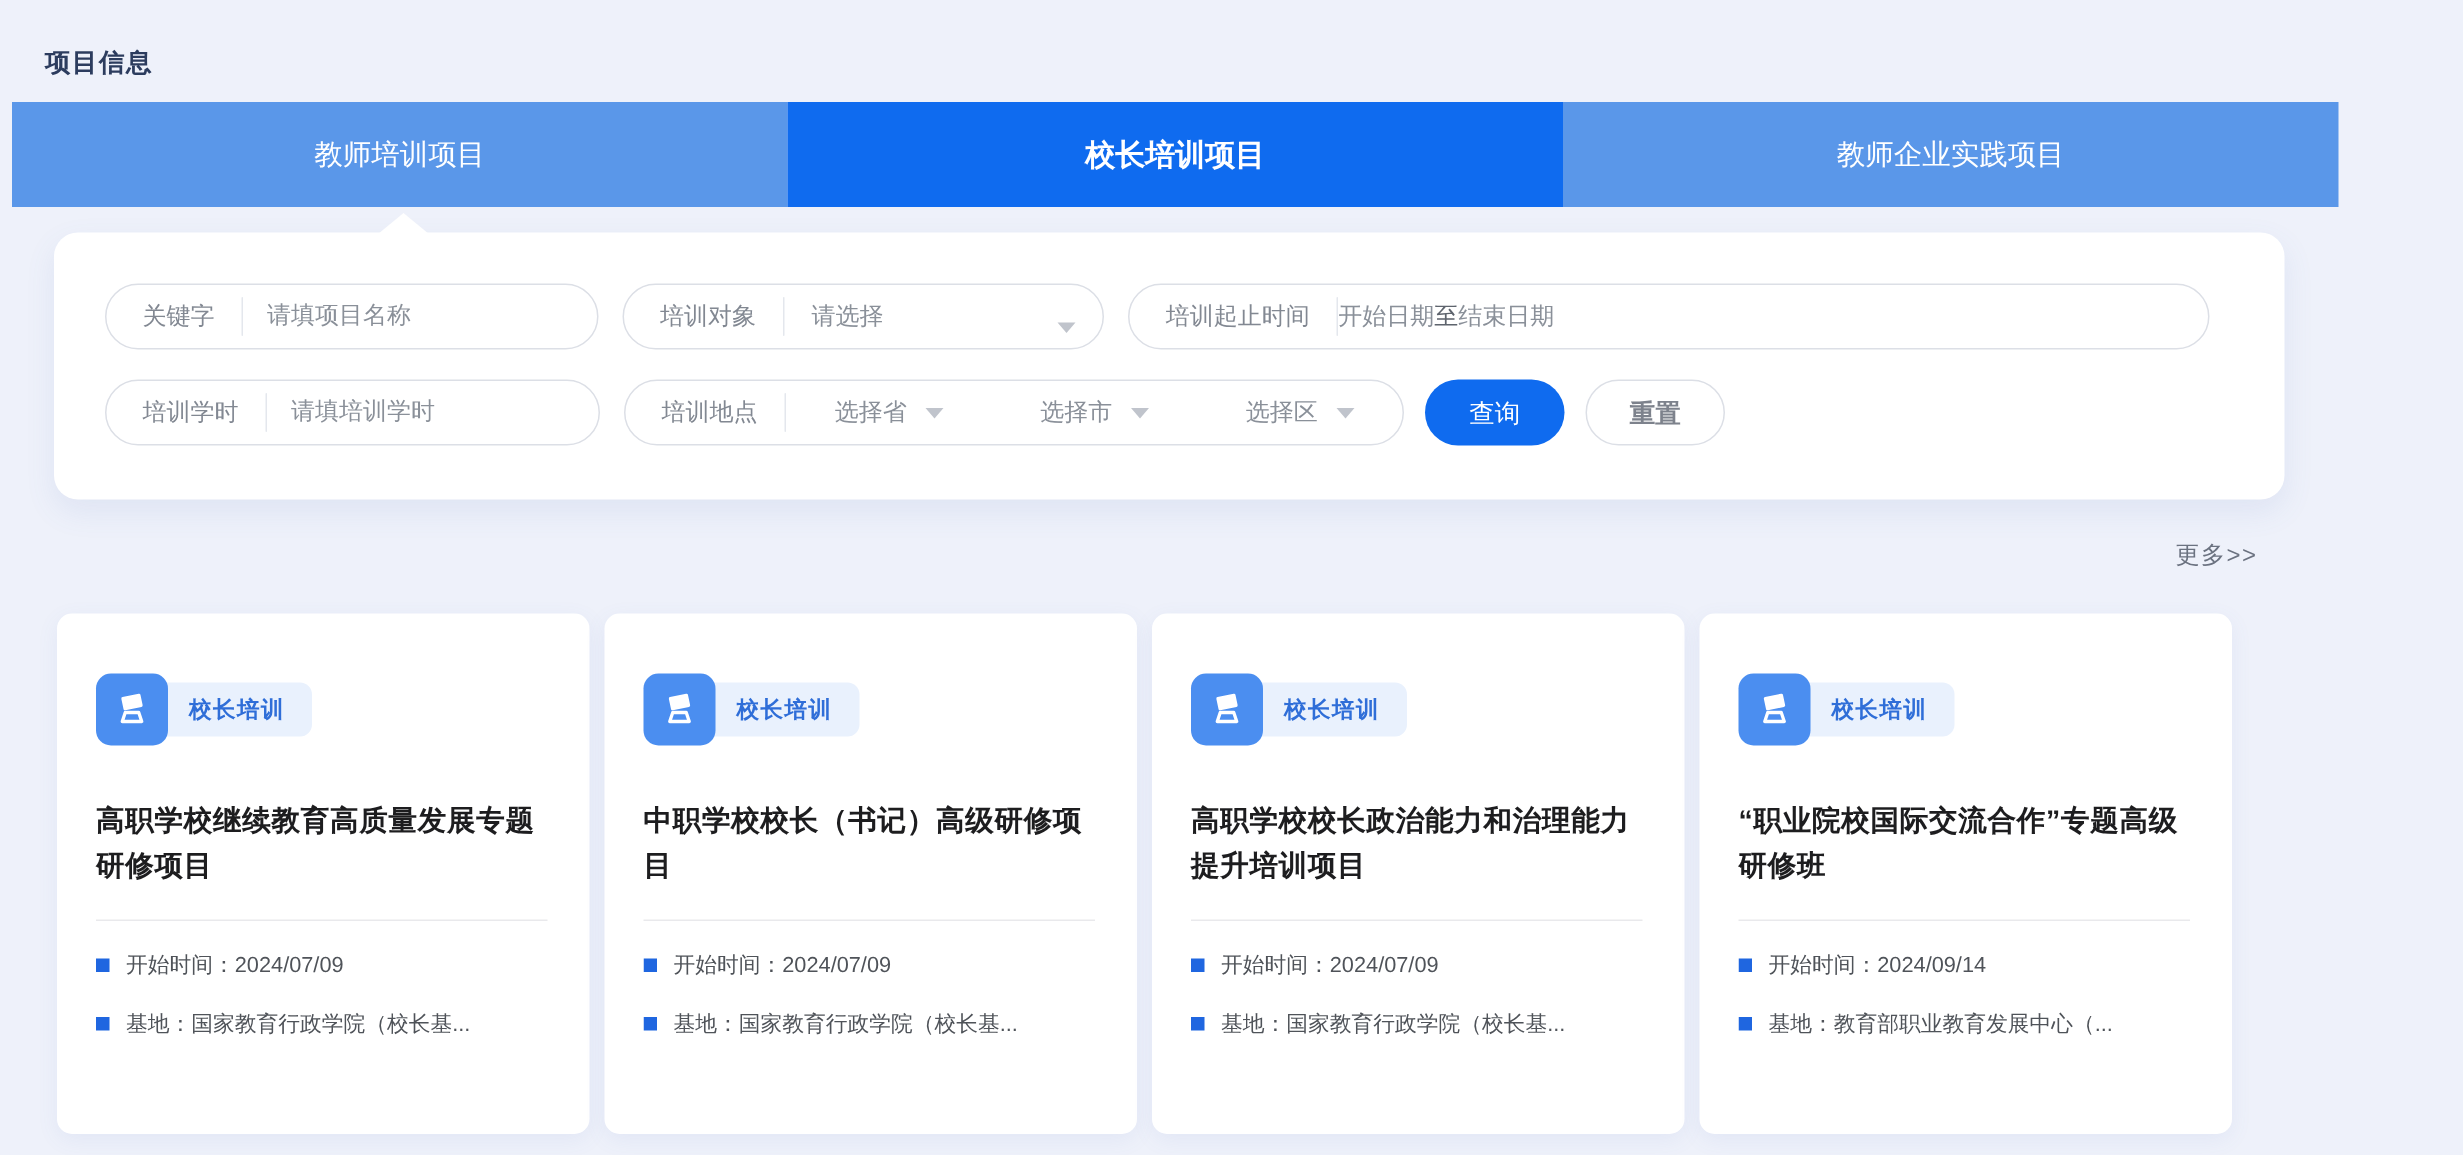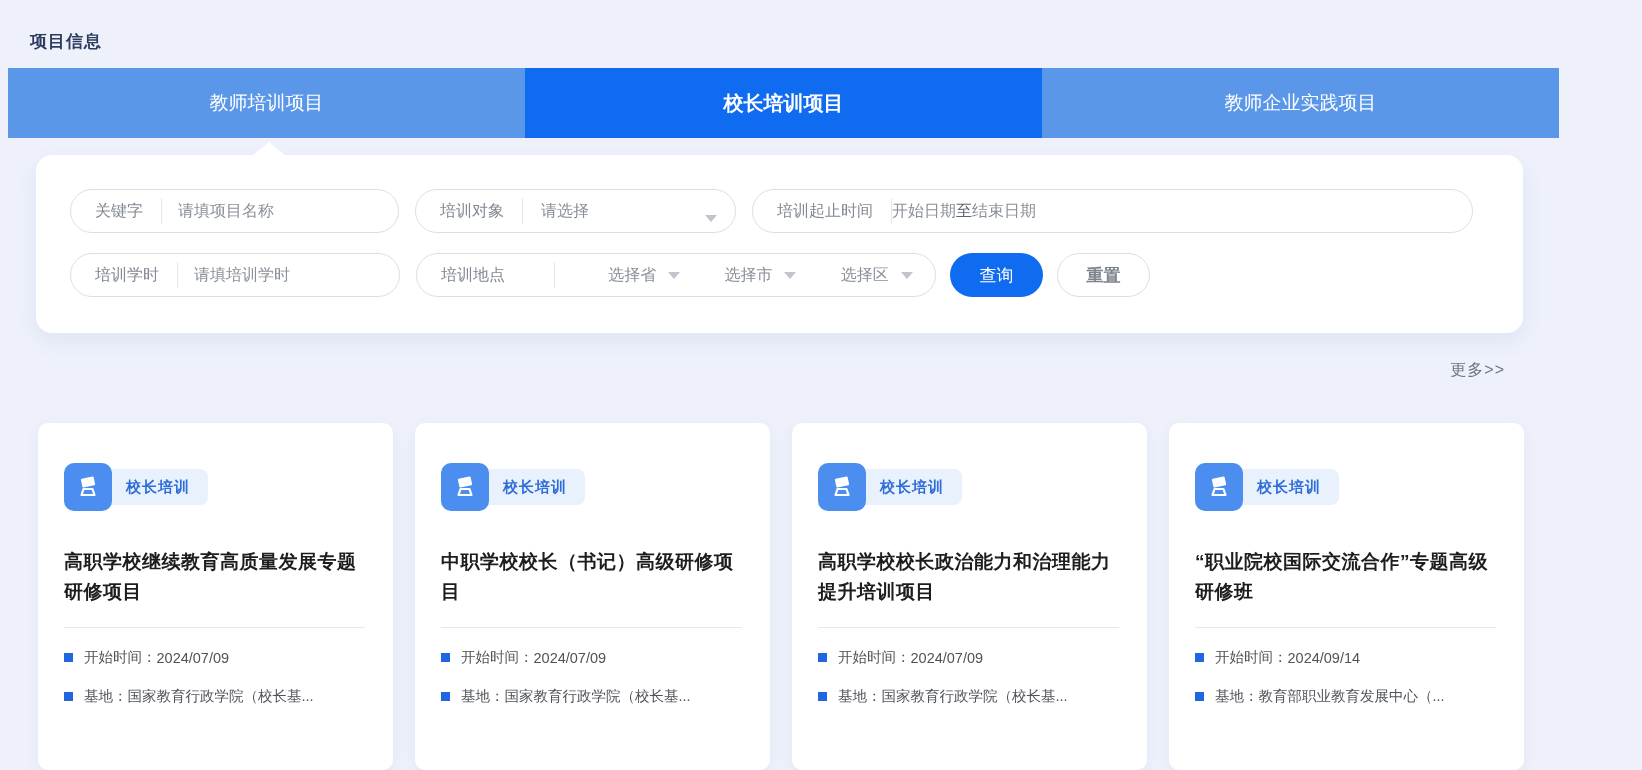--- a/index.html
+++ b/index.html
@@ -71,43 +71,43 @@
     border-left:6px solid transparent; border-right:6px solid transparent;
     border-top:7px solid #c0c4cc;
   }
   .f-keyword { width:330px; }
   .f-target  { width:322px; }
   .f-target .sel { flex:1; justify-content:space-between; }
   .f-dates   { width:723px; }
   .dates-wrap { flex:1; display:flex; align-items:center; justify-content:flex-start; color:#8a9099; }
   .dates-wrap .sep { color:#5e646d; }
   .f-hours   { width:330px; }
-  .f-location{ width:520px;gap:31px; }
+  .f-location{ width:520px; }
   .loc-wrap { flex:1; display:flex; align-items:center; justify-content:space-around; }
   .loc-item { display:flex; align-items:center; gap:12px; color:#8a9099; cursor:pointer; }
   .btn {
     height:44px; border-radius:22px; font-size:17px;
     display:flex; align-items:center; justify-content:center;
     cursor:pointer; white-space:nowrap;
   }
   .btn-search {
     width:93px; background:#0f6bef; color:#fff; border:none; margin-left:-2px;
   }
   .btn-reset {
     width:93px; background:#fff; color:#7d828c; border:1px solid #dcdfe6; margin-left:14px;font-weight:bold;
   }
   
   .more-link {
     position:absolute; top:360px; right:137px;
     font-size:16px; color:#6b7280; cursor:pointer; letter-spacing:1px;
   }
   
   .cards {
-    position:absolute; left:38px; top:423px; width:1487px;
-    display:flex; gap:22px;
+    position:absolute; left:38px; top:409px; width:1487px;
+    display:flex; gap:10px;
   }
   .card {
     width:355px; height:347px; background:#fff; border-radius:10px;
     box-shadow:0 4px 14px rgba(90,120,190,0.08);
     padding:40px 28px 0 26px;
   }
   .badge-row { display:flex; align-items:center; height:48px; }
   .badge-icon {
     width:48px; height:48px; border-radius:10px; background:#4b8ef0;
     display:flex; align-items:center; justify-content:center;

